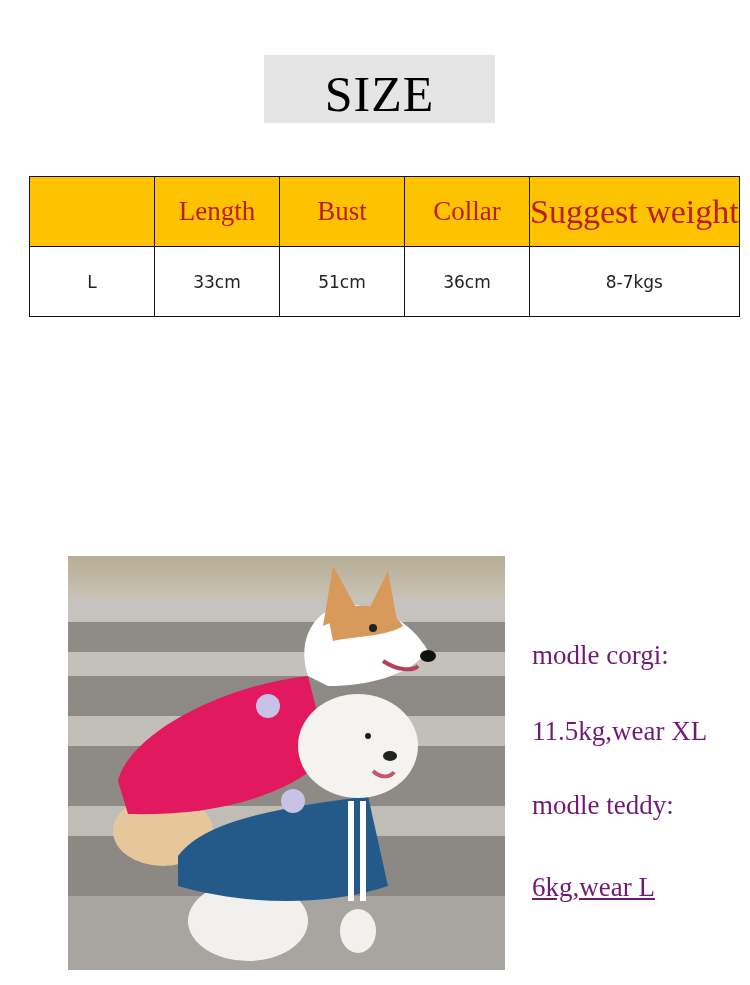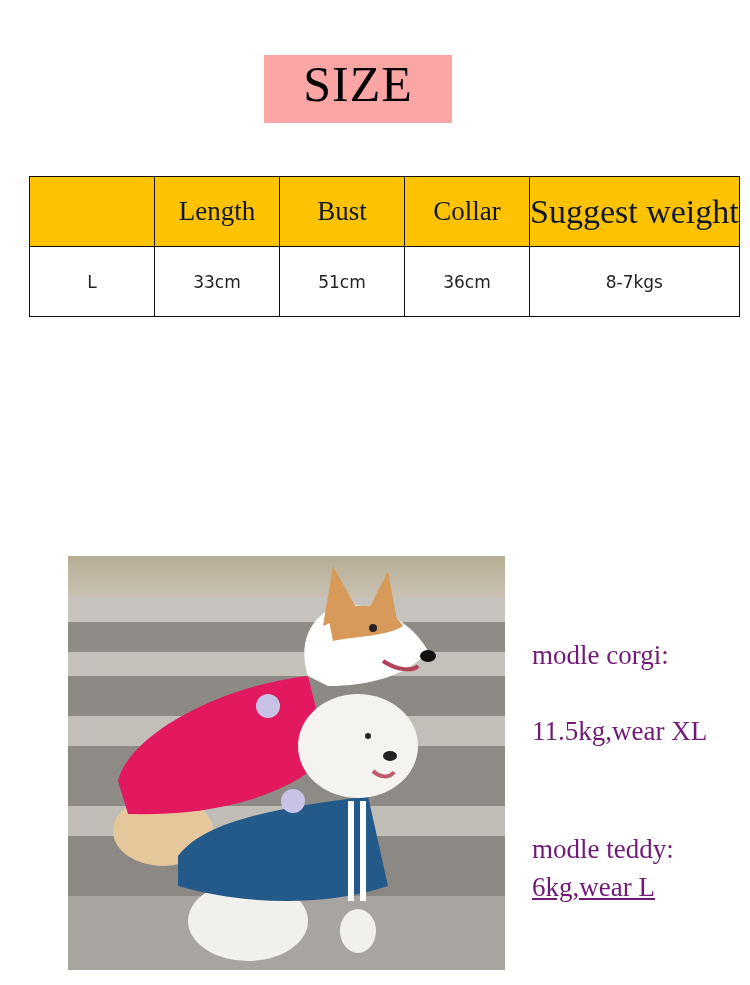--- a/index.html
+++ b/index.html
@@ -1,21 +1,21 @@
 <!DOCTYPE html>
 <html><head>
 <meta charset="utf-8">
 <style>
   html,body{margin:0;padding:0;background:#ffffff;}
   body{width:750px;height:985px;position:relative;overflow:hidden;font-family:"Liberation Serif",serif;}
-  .title-box{position:absolute;left:264px;top:55px;width:188px;height:68px;background:#fca5a5;display:flex;align-items:flex-start;justify-content:center;}
+  .title-box{position:absolute;left:264px;top:55px;width:231px;height:68px;background:#e5e5e5;display:flex;align-items:flex-end;justify-content:center;}
   .title-box span{font-family:"Liberation Serif",serif;font-size:50px;color:#000;letter-spacing:1px;}
   table.size{position:absolute;left:29px;top:176px;border-collapse:collapse;table-layout:fixed;}
   table.size td, table.size th{border:1.5px solid #111;text-align:center;padding:0;}
-  table.size th{background:#fec300;height:69px;font-family:"Liberation Serif",serif;font-weight:normal;font-size:27px;color:#0f172a;white-space:nowrap;overflow:hidden;}
+  table.size th{background:#fec300;height:69px;font-family:"Liberation Serif",serif;font-weight:normal;font-size:27px;color:#b91c1c;white-space:nowrap;overflow:hidden;}
   table.size td{height:69px;font-family:"DejaVu Sans",sans-serif;font-size:17px;color:#222;background:#fff;}
   .c0{width:124px}.c1{width:124px}.c2{width:124px}.c3{width:124px}.c4{width:188px}
   .photo{position:absolute;left:68px;top:556px;width:437px;height:414px;overflow:hidden;background:#a9a6a1;}
   .notes{position:absolute;left:532px;top:640px;}
   .notes div{font-family:"Liberation Serif",serif;font-size:27px;color:#701a75;position:absolute;left:0;white-space:nowrap;}
 </style>
 </head>
 <body>
 
 <div class="title-box">
@@ -83,15 +83,15 @@
     <circle cx="300" cy="180" r="3" fill="#222"></circle>
     <ellipse cx="322" cy="200" rx="7" ry="5" fill="#222"></ellipse>
     <path d="M305 215 C312 222 322 222 326 216" stroke="#c05a6c" stroke-width="4" fill="none"></path>
     <ellipse cx="290" cy="375" rx="18" ry="22" fill="#f2f0ec"></ellipse>
   </svg>
 </div>
 
 <div class="notes">
   <div style="top:0px;">modle corgi:</div>
   <div style="top:76px;">11.5kg,wear XL</div>
-  <div style="top:150px;margin-top:44px;">modle teddy:</div>
+  <div style="top:150px;">modle teddy:</div>
   <div style="top:232px;text-decoration:underline;">6kg,wear L</div>
 </div>
 
 </body></html>

